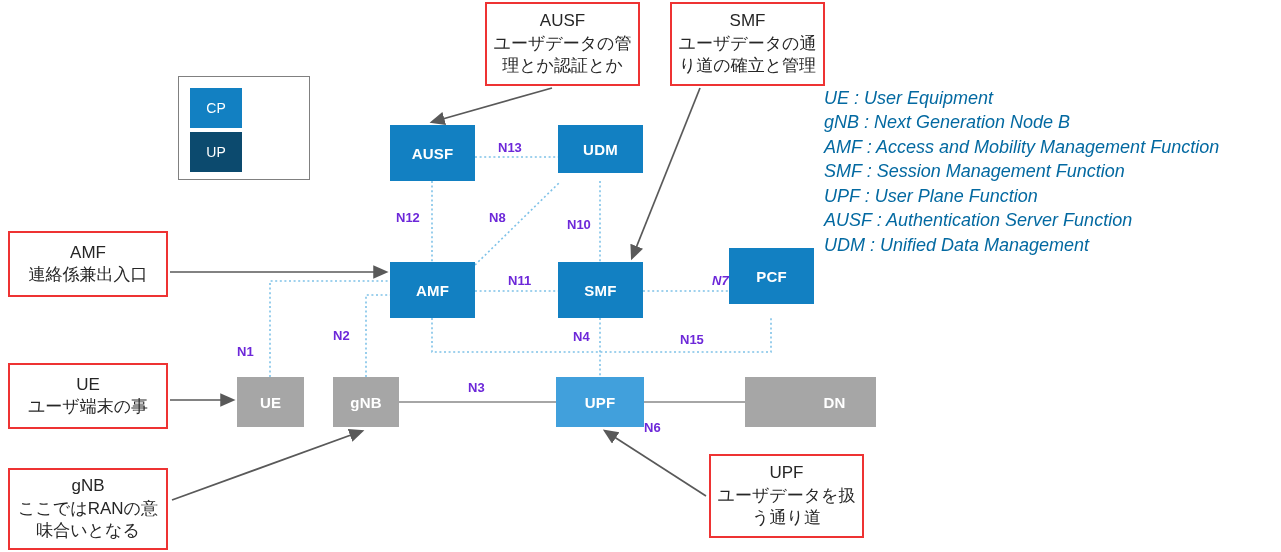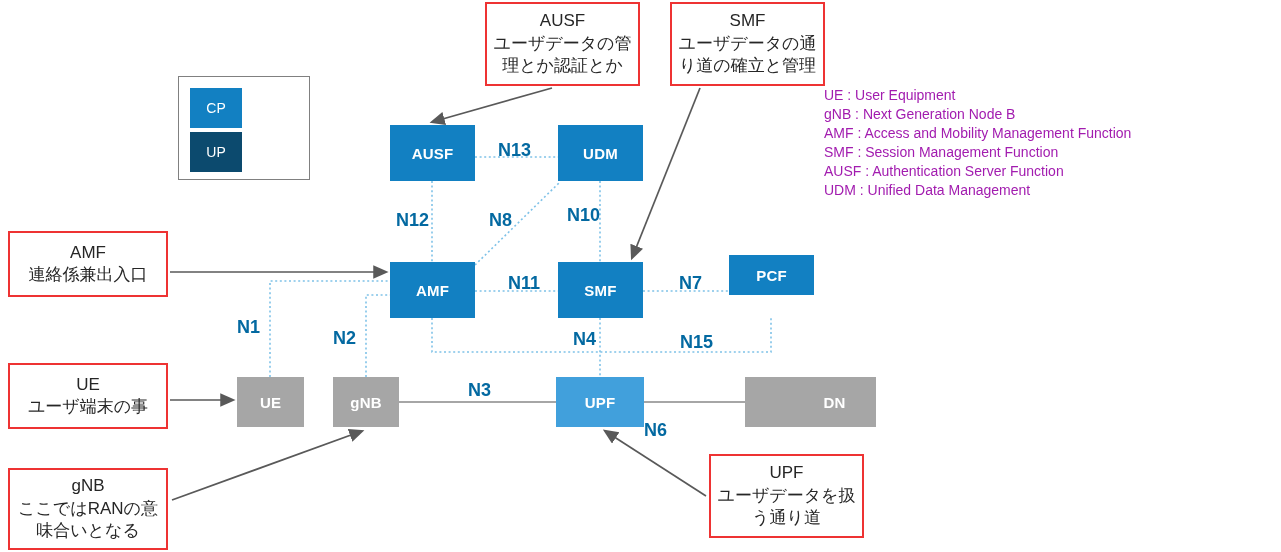--- a/index.html
+++ b/index.html
@@ -7,33 +7,33 @@
        font-family:"Liberation Sans","DejaVu Sans",sans-serif;color:#262626;}
   #canvas{position:absolute;inset:0;width:1281px;height:552px;}
   svg.layer{position:absolute;left:0;top:0;width:1281px;height:552px;pointer-events:none;}
 
   .node{position:absolute;display:flex;align-items:center;justify-content:center;
         color:#ffffff;font-size:15px;font-weight:600;letter-spacing:.2px;}
   .node.cp{background:#1280c2;}
   .node.up{background:#41a0dc;}
   .node.gray{background:#a6a6a6;}
 
-  .nlabel{position:absolute;font-size:18px;font-weight:700;color:#0369a1;white-space:nowrap;}
+  .nlabel{position:absolute;font-size:13px;font-weight:700;color:#6d28d9;white-space:nowrap;}
 
   .note{position:absolute;border:2px solid #ee3333;background:#ffffff;
         display:flex;flex-direction:column;align-items:center;justify-content:center;
         text-align:center;font-size:17px;line-height:1.32;color:#262626;padding:2px 4px;
         box-sizing:border-box;}
   .note .ln{display:block;white-space:nowrap;}
 
   .legendbox{position:absolute;border:1.5px solid #808080;background:#fff;box-sizing:border-box;}
   .legend-chip{position:absolute;display:flex;align-items:center;justify-content:center;
                color:#fff;font-size:14px;font-weight:400;}
 
-  .gloss{position:absolute;font-size:14px;line-height:1.36;color:#a21caf;white-space:nowrap;}
+  .gloss{position:absolute;font-size:18px;line-height:1.36;color:#0369a1;white-space:nowrap;font-style:italic;}
   .gloss div{display:block;}
 </style>
 </head>
 <body>
 
 <div id="canvas">
 
   <svg class="layer" viewBox="0 0 1281 552">
     <defs>
       <marker id="arrowGray" markerWidth="9" markerHeight="9" refX="7.5" refY="4" orient="auto" markerUnits="strokeWidth">
@@ -86,54 +86,54 @@
   <div class="legend-chip" style="left:190px;top:88px;width:52px;height:40px;background:#1280c2;">
     <span>CP</span>
   </div>
   <div class="legend-chip" style="left:190px;top:132px;width:52px;height:40px;background:#0c4a6e;">
     <span>UP</span>
   </div>
 
   <div class="node cp" style="left:390px;top:125px;width:85px;height:56px;">
     <span>AUSF</span>
   </div>
-  <div class="node cp" style="left:558px;top:125px;width:85px;height:56px;">
+  <div class="node cp" style="left:558px;top:125px;width:85px;height:48px;">
     <span>UDM</span>
   </div>
   <div class="node cp" style="left:390px;top:262px;width:85px;height:56px;">
     <span>AMF</span>
   </div>
   <div class="node cp" style="left:558px;top:262px;width:85px;height:56px;">
     <span>SMF</span>
   </div>
-  <div class="node cp" style="left:729px;top:255px;width:85px;height:40px;">
+  <div class="node cp" style="left:729px;top:248px;width:85px;height:56px;">
     <span>PCF</span>
   </div>
   <div class="node gray" style="left:237px;top:377px;width:67px;height:50px;">
     <span>UE</span>
   </div>
   <div class="node gray" style="left:333px;top:377px;width:66px;height:50px;">
     <span>gNB</span>
   </div>
   <div class="node up" style="left:556px;top:377px;width:88px;height:50px;">
     <span>UPF</span>
   </div>
   <div class="node gray" style="left:745px;top:377px;width:83px;height:50px;padding-left:48px;">
     <span>DN</span>
   </div>
 
   <div class="nlabel" style="left:498px;top:140px;">N13</div>
   <div class="nlabel" style="left:396px;top:210px;">N12</div>
   <div class="nlabel" style="left:489px;top:210px;">N8</div>
-  <div class="nlabel" style="left:567px;top:205px;">N10</div>
+  <div class="nlabel" style="left:567px;top:217px;">N10</div>
   <div class="nlabel" style="left:508px;top:273px;">N11</div>
-  <div class="nlabel" style="left:679px;top:273px;">N7</div>
+  <div class="nlabel" style="left:712px;top:273px;font-style:italic;">N7</div>
   <div class="nlabel" style="left:573px;top:329px;">N4</div>
   <div class="nlabel" style="left:668px;top:332px;margin-left:12px;">N15</div>
-  <div class="nlabel" style="left:237px;top:317px;text-align:right;">N1</div>
+  <div class="nlabel" style="left:237px;top:344px;text-align:right;">N1</div>
   <div class="nlabel" style="left:333px;top:328px;">N2</div>
   <div class="nlabel" style="left:468px;top:380px;text-align:right;">N3</div>
   <div class="nlabel" style="left:644px;top:380px;margin-top:40px;">N6</div>
 
   <div class="note" style="left:485px;top:2px;width:155px;height:84px;">
     <span class="ln">AUSF</span>
     <span class="ln">ユーザデータの管</span>
     <span class="ln">理とか認証とか</span>
   </div>
   <div class="note" style="left:670px;top:2px;width:155px;height:84px;">
@@ -158,17 +158,18 @@
     <span class="ln">UPF</span>
     <span class="ln">ユーザデータを扱</span>
     <span class="ln">う通り道</span>
   </div>
 
   <div class="gloss" style="left:824px;top:86px;">
     <div>UE : User Equipment</div>
     <div>gNB : Next Generation Node B</div>
     <div>AMF : Access and Mobility Management Function</div>
     <div>SMF : Session Management Function</div>
+    <div>UPF : User Plane Function</div>
     <div>AUSF : Authentication Server Function</div>
     <div>UDM : Unified Data Management</div>
   </div>
 
 </div>
 
 </body></html>

